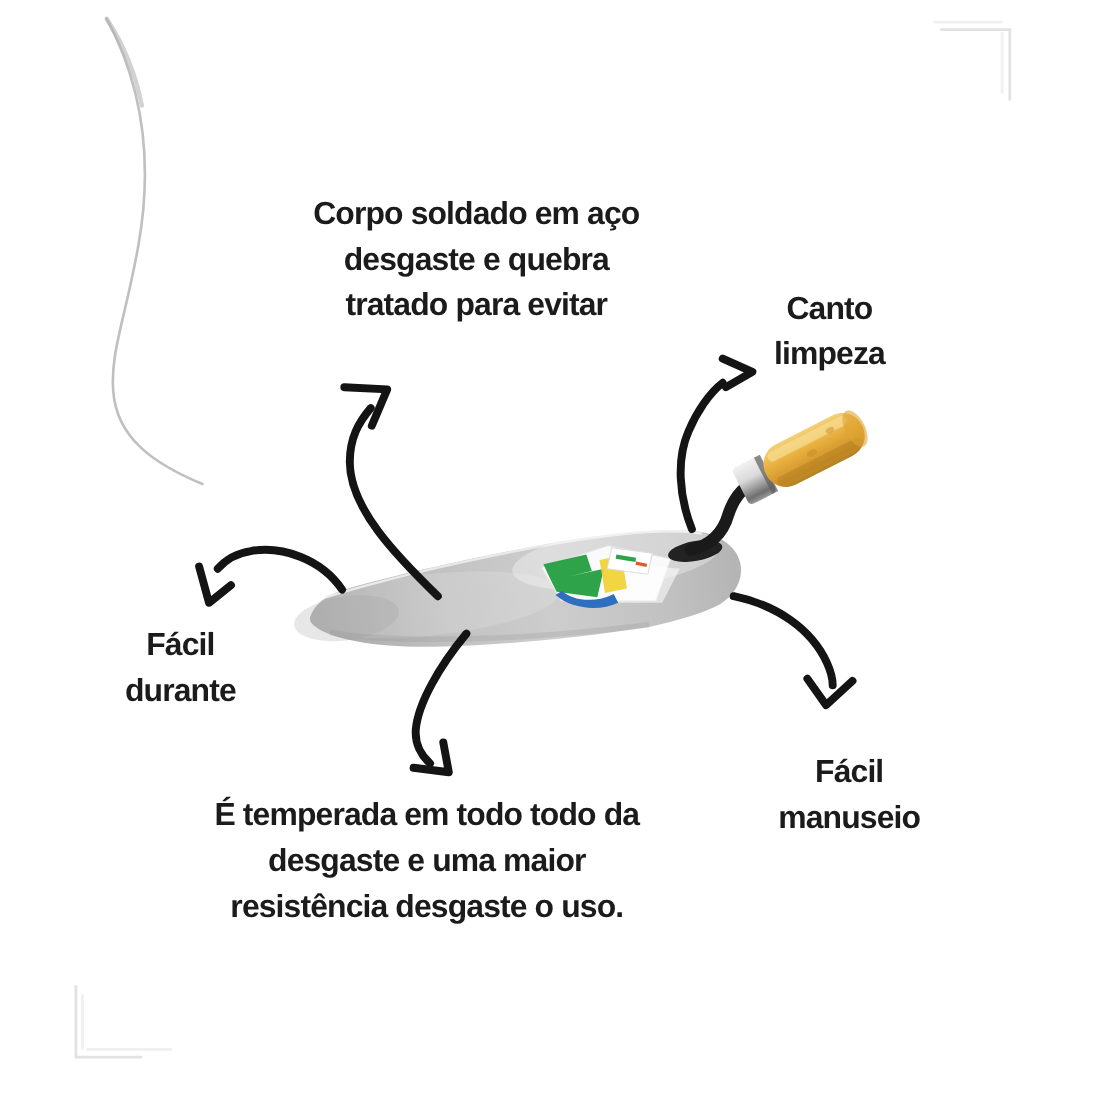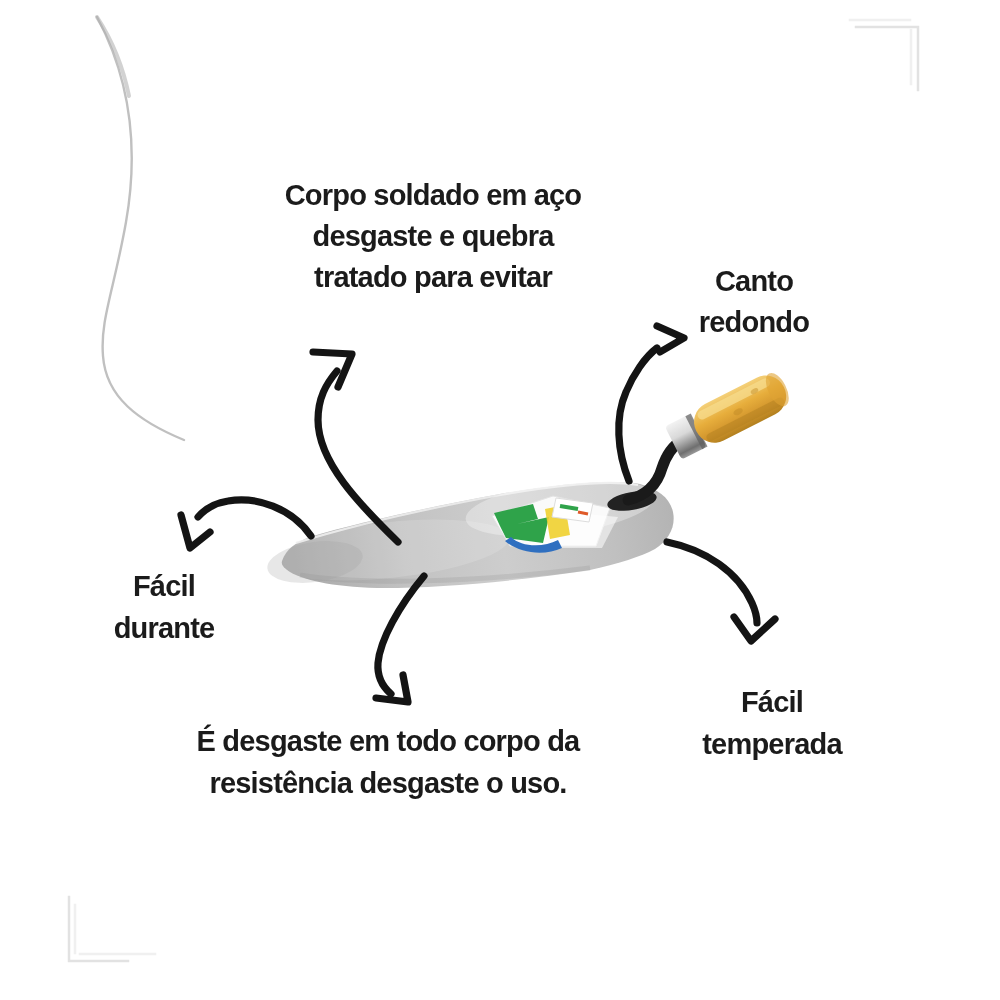--- a/index.html
+++ b/index.html
@@ -126,31 +126,32 @@
   </svg>
 
   <div class="callout" id="callout-weld">
     <div>Corpo soldado em aço</div>
     <div>desgaste e quebra</div>
     <div>tratado para evitar</div>
   </div>
 
   <div class="callout" id="callout-corner">
     <div>Canto</div>
-    <div>redondo</div>
+    <div>limpeza</div>
   </div>
 
   <div class="callout" id="callout-cleaning">
     <div>Fácil</div>
     <div>durante</div>
   </div>
 
   <div class="callout" id="callout-temper">
-    <div>É desgaste em todo corpo da</div>
+    <div>É temperada em todo todo da</div>
+    <div>desgaste e uma maior</div>
     <div>resistência desgaste o uso.</div>
   </div>
 
   <div class="callout" id="callout-handling">
     <div>Fácil</div>
-    <div>temperada</div>
+    <div>manuseio</div>
   </div>
 
 </div>
 
 </body></html>

